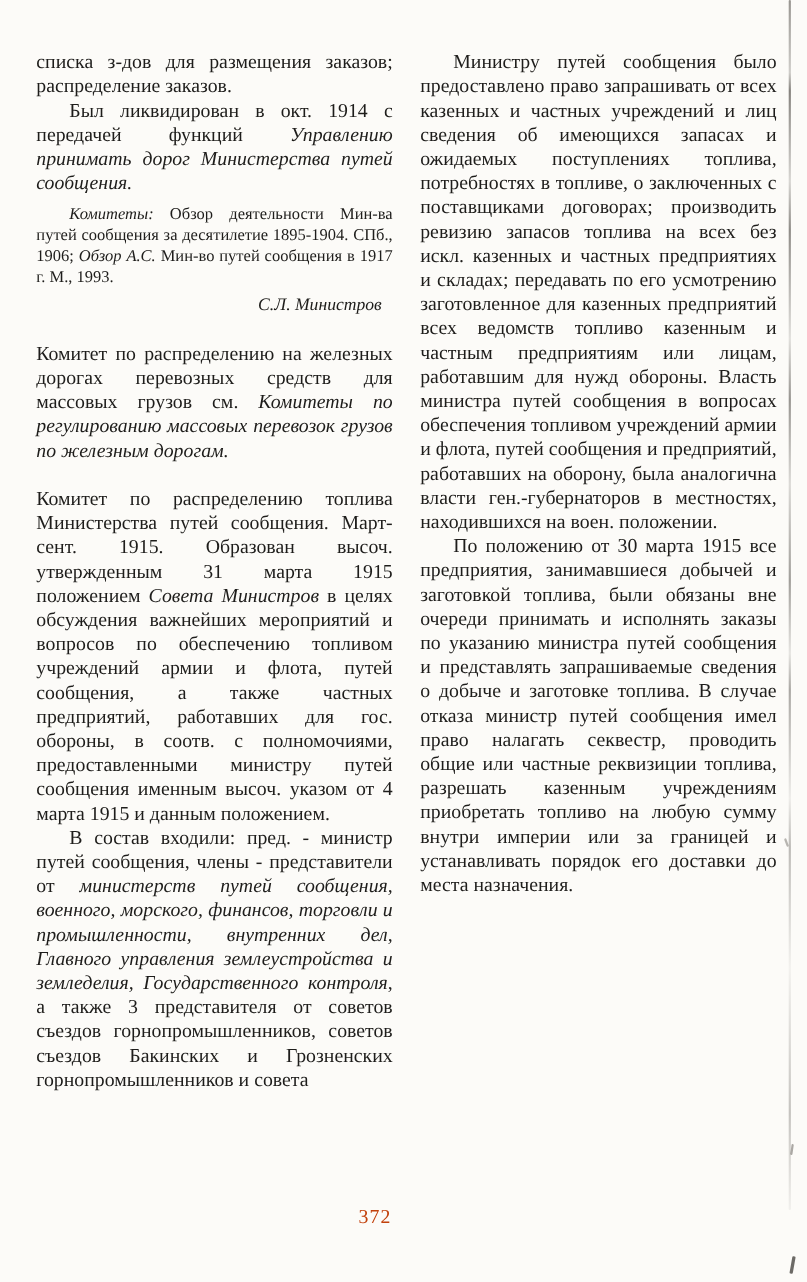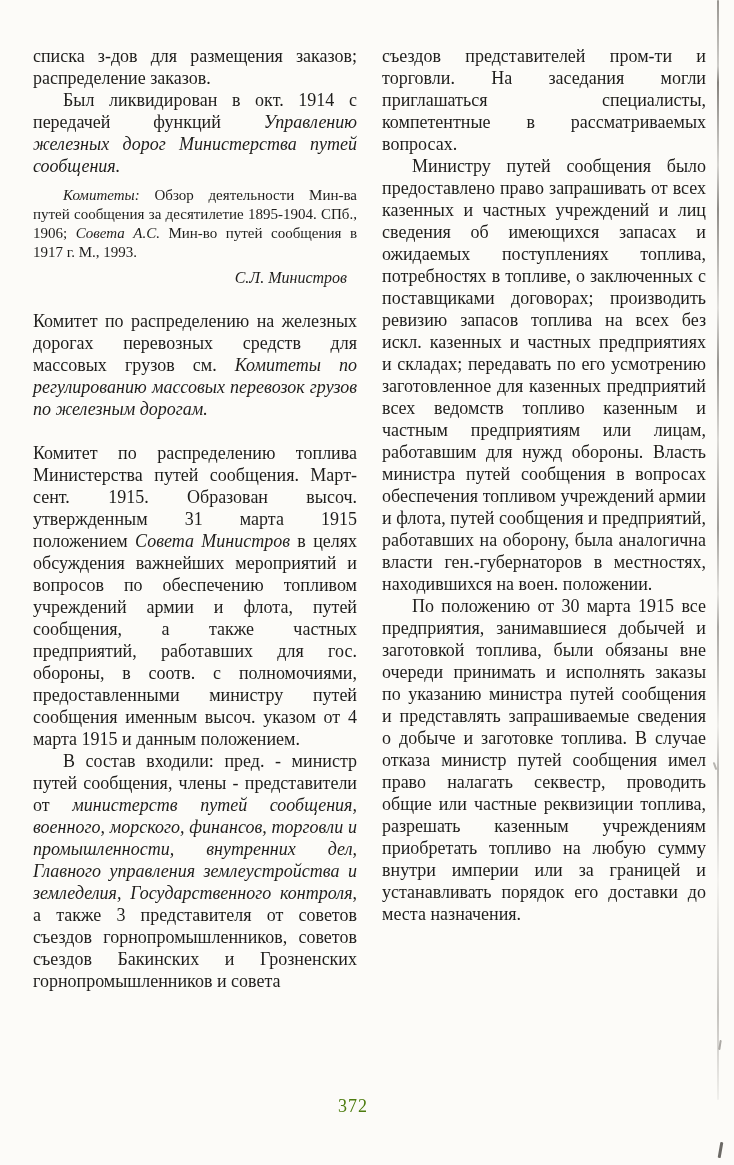--- a/index.html
+++ b/index.html
@@ -29,22 +29,21 @@
   .para.author {
     font-size: 16px; line-height: 20px;
     text-align: right; margin: 6px 10px 0 0;
   }
   .para.entry { margin-top: 22px; }
   .b { font-weight: normal; }
   .i { font-style: italic; }
   .page-number {
     position: absolute; top: 1096px; left: 0; width: 682px;
     text-align: center; font-size: 18px; letter-spacing: 1px;
-    color: #4d7c0f;
-    margin-left: 12px;
+    color: #c2410c;
   }
   
   .binding-line {
     position: absolute; left: 717px; top: 0; width: 2px; height: 1100px;
     background: linear-gradient(to bottom,
       rgba(70,66,60,0.55) 0%,
       rgba(70,66,60,0.25) 6%,
       rgba(70,66,60,0.65) 7.5%,
       rgba(70,66,60,0.20) 15%,
       rgba(70,66,60,0.60) 19%,
@@ -73,29 +72,28 @@
     position: absolute; left: 714px; top: 762px; width: 2px; height: 8px;
     background: rgba(100,95,88,0.45); transform: rotate(-20deg); border-radius: 1px;
   }
 </style>
 </head>
 <body>
 
 <div class="page">
   <div class="col col-left" id="col-left">
       <p class="para"><span>списка з-дов для размещения заказов; распределение заказов.</span></p>
-      <p class="para indent"><span>Был ликвидирован в окт. 1914 с передачей функций </span><span class="i">Управлению железных дорог Министерства путей сообщения.</span></p>
-      <p class="para source"><span class="i">Комитеты:</span><span> Обзор деятельности Мин-ва путей сообщения за десятилетие 1895-1904. СПб., 1906; </span><span class="i">Совета А.С.</span><span> Мин-во путей сообщения в 1917 г. М., 1993.</span></p>
+      <p class="para indent"><span>Был ликвидирован в окт. 1914 с передачей функций </span><span class="i">Управлению принимать дорог Министерства путей сообщения.</span></p>
+      <p class="para source"><span class="i">Комитеты:</span><span> Обзор деятельности Мин-ва путей сообщения за десятилетие 1895-1904. СПб., 1906; </span><span class="i">Обзор А.С.</span><span> Мин-во путей сообщения в 1917 г. М., 1993.</span></p>
       <p class="para author"><span class="i">С.Л. Министров</span></p>
       <p class="para entry"><span class="b">Комитет по распределению на железных дорогах перевозных средств для массовых грузов</span><span> см. </span><span class="i">Комитеты по регулированию массовых перевозок грузов по железным дорогам.</span></p>
       <p class="para entry"><span class="b">Комитет по распределению топлива Министерства путей сообщения</span><span>. Март-сент. 1915. Образован высоч. утвержденным 31 марта 1915 положением </span><span class="i">Совета Министров</span><span> в целях обсуждения важнейших мероприятий и вопросов по обеспечению топливом учреждений армии и флота, путей сообщения, а также частных предприятий, работавших для гос. обороны, в соотв. с полномочиями, предоставленными министру путей сообщения именным высоч. указом от 4 марта 1915 и данным положением.</span></p>
       <p class="para indent"><span>В состав входили: пред. - министр путей сообщения, члены - представители от </span><span class="i">министерств путей сообщения, военного, морского, финансов, торговли и промышленности, внутренних дел, Главного управления землеустройства и земледелия, Государственного контроля</span><span>, а также 3 представителя от советов съездов горнопромышленников, советов съездов Бакинских и Грозненских горнопромышленников и совета</span></p>
     </div>
   <div class="col col-right" id="col-right">
-      <p class="para"><span>съездов представителей пром-ти и торговли. На заседания могли приглашаться специалисты, компетентные в рассматриваемых вопросах.</span></p>
       <p class="para indent"><span>Министру путей сообщения было предоставлено право запрашивать от всех казенных и частных учреждений и лиц сведения об имеющихся запасах и ожидаемых поступлениях топлива, потребностях в топливе, о заключенных с поставщиками договорах; производить ревизию запасов топлива на всех без искл. казенных и частных предприятиях и складах; передавать по его усмотрению заготовленное для казенных предприятий всех ведомств топливо казенным и частным предприятиям или лицам, работавшим для нужд обороны. Власть министра путей сообщения в вопросах обеспечения топливом учреждений армии и флота, путей сообщения и предприятий, работавших на оборону, была аналогична власти ген.-губернаторов в местностях, находившихся на воен. положении.</span></p>
       <p class="para indent"><span>По положению от 30 марта 1915 все предприятия, занимавшиеся добычей и заготовкой топлива, были обязаны вне очереди принимать и исполнять заказы по указанию министра путей сообщения и представлять запрашиваемые сведения о добыче и заготовке топлива. В случае отказа министр путей сообщения имел право налагать секвестр, проводить общие или частные реквизиции топлива, разрешать казенным учреждениям приобретать топливо на любую сумму внутри империи или за границей и устанавливать порядок его доставки до места назначения.</span></p>
     </div>
   <div class="page-number">372</div>
   <div class="binding-line"></div>
   <div class="speck-1"></div>
   <div class="speck-2"></div>
   <div class="speck-3"></div>
 </div>
 

